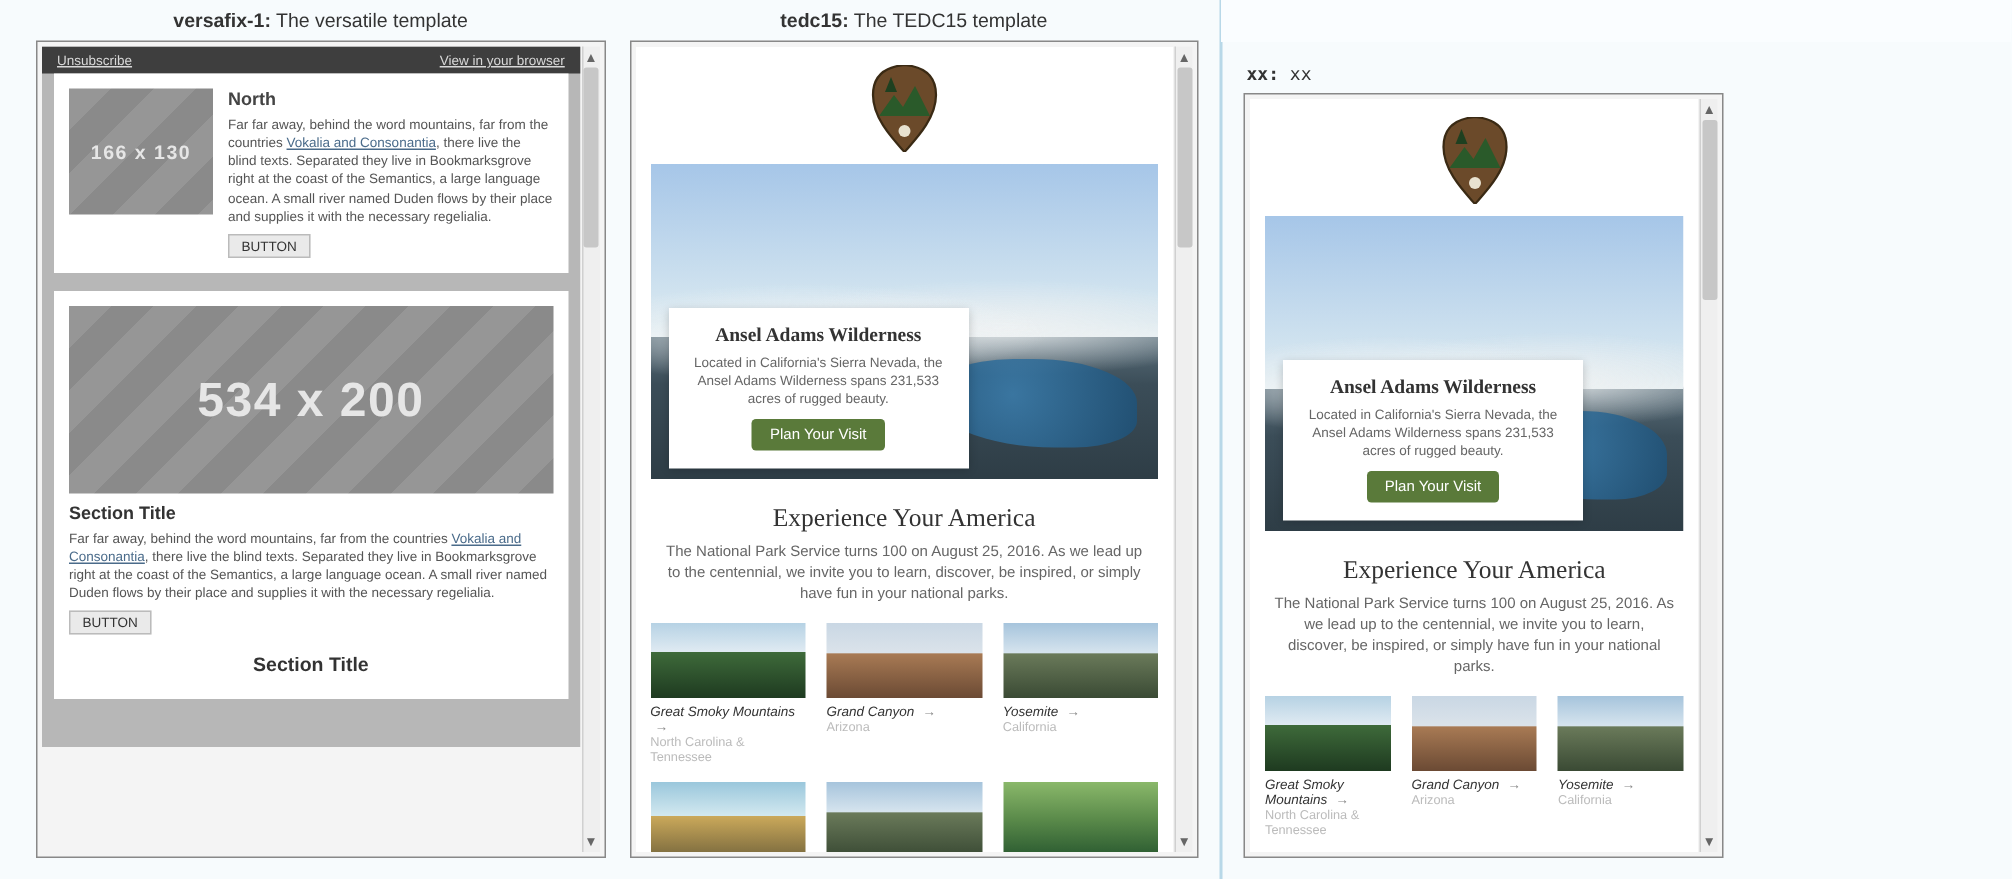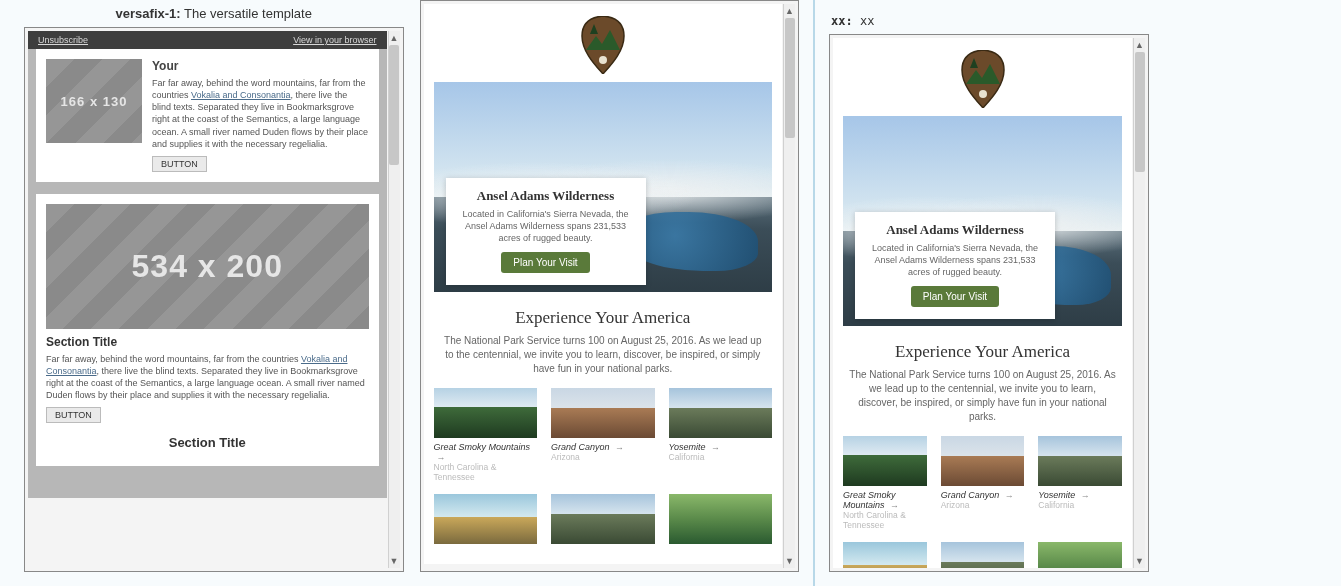--- a/index.html
+++ b/index.html
@@ -33,20 +33,21 @@
     padding:0 14px 14px 24px;
     display:flex;
     gap:16px;
   }
   .right-area{
     flex:1;
     border-left:1px solid var(--border);
     background:var(--chrome-bg);
     padding:14px;
     display:flex;
+    margin-top:28px;
   }
   .card{
     flex:1;
     display:flex;
     flex-direction:column;
   }
   .card-title{
     font-size:13px;
     text-align:center;
     padding:6px 0 6px 0;
@@ -242,21 +243,21 @@
         <div class="vf">
           <div class="vf-top">
             <a>Unsubscribe</a>
             <a>View in your browser</a>
           </div>
 
           <div class="vf-panel">
             <div class="vf-row">
               <div class="ph">166 x 130</div>
               <div class="txt">
-                <div class="vf-h">Your</div>
+                <div class="vf-h">North</div>
                 <div class="vf-p">
                   <span>Far far away, behind the word mountains, far from the countries </span><span class="vf-link">Vokalia and Consonantia</span><span>, there live the blind texts. Separated they live in Bookmarksgrove right at the coast of the Semantics, a large language ocean. A small river named Duden flows by their place and supplies it with the necessary regelialia.</span>
                 </div>
                 <span class="vf-btn">BUTTON</span>
               </div>
             </div>
           </div>
 
           <div class="vf-panel">
             <div class="ph vf-big">534 x 200</div>
@@ -277,20 +278,23 @@
       <div class="scroll-track">
         <div class="scroll-arrow">▲</div>
         <div class="scroll-thumb"></div>
         <div class="scroll-fill"></div>
         <div class="scroll-arrow">▼</div>
       </div>
     </div>
   </div>
 
   <div class="card">
+    <div class="card-title">
+      <b>tedc15:</b><span> The TEDC15 template</span>
+    </div>
     <div class="preview-frame">
       <div class="preview-scroll">
         <div class="nps">
 
           <svg class="nps-logo" width="46" height="58" viewBox="0 0 46 58">
             <path d="M23 0 C34 1 44 6 44 20 C44 36 30 50 23 58 C16 50 2 36 2 20 C2 6 12 1 23 0 Z" fill="#6b4a2a" stroke="#3a2a14" stroke-width="1.5"></path>
             <path d="M6 34 L16 20 L22 28 L30 14 L40 34 Z" fill="#2a5a2a"></path>
             <path d="M10 18 L14 8 L18 18 Z" fill="#1e4020"></path>
             <circle cx="23" cy="44" r="4" fill="#e8e2d0"></circle>
           </svg>

